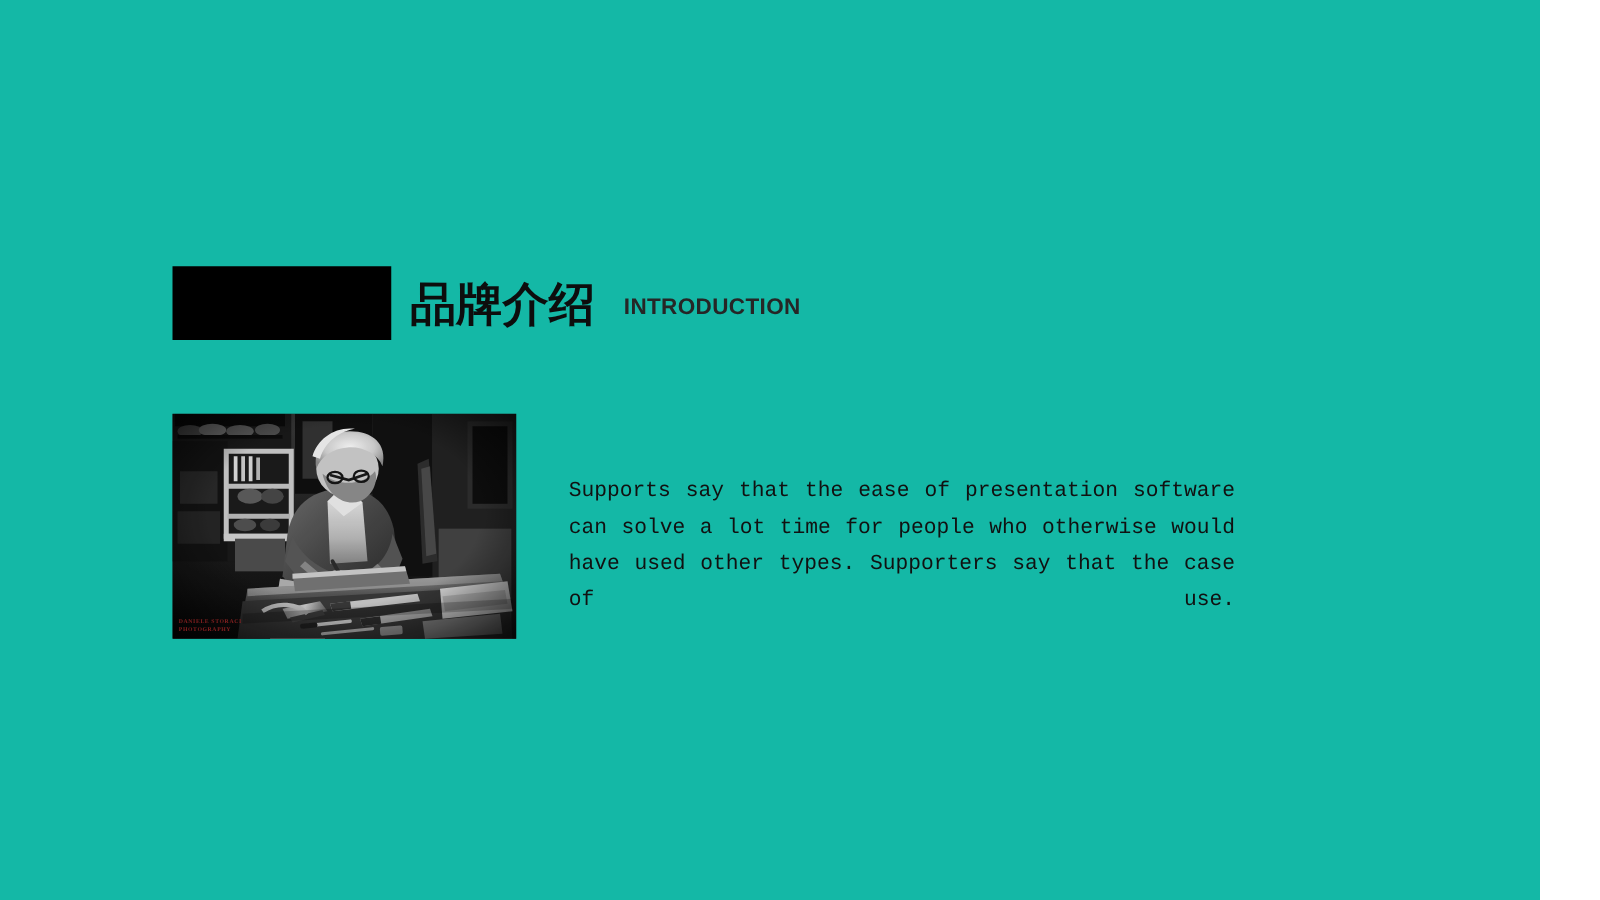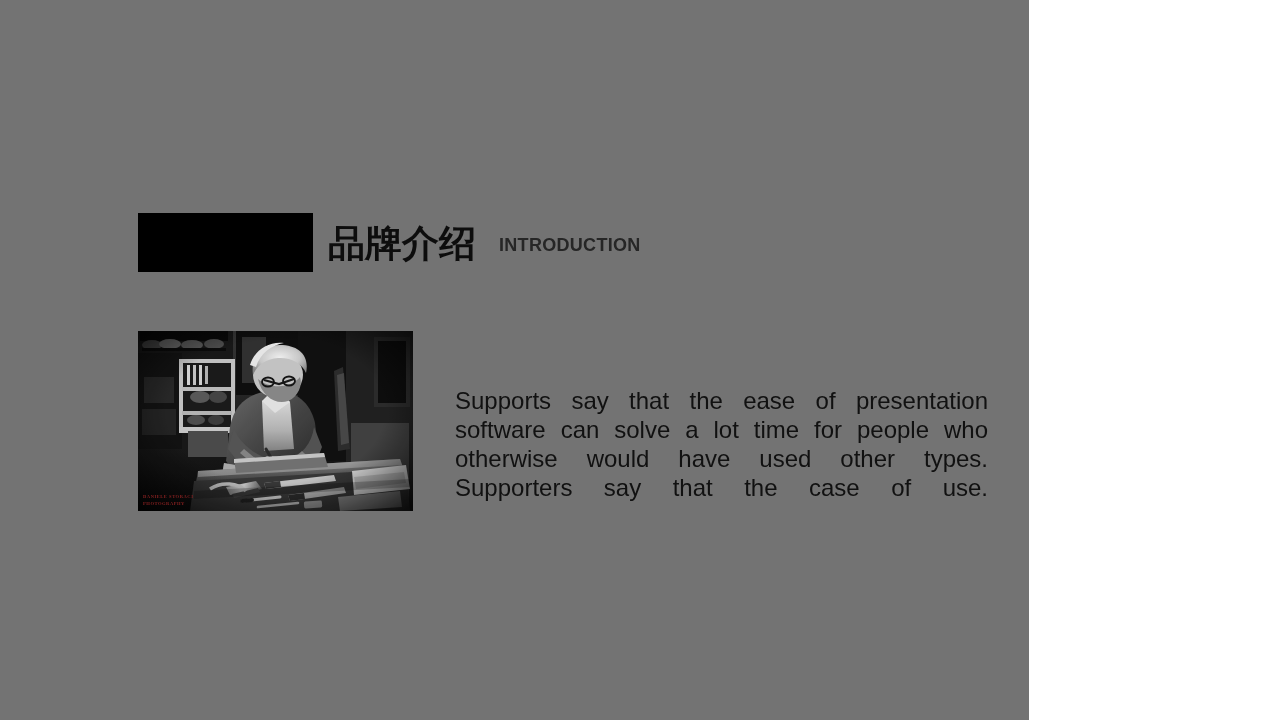--- a/index.html
+++ b/index.html
@@ -13,23 +13,23 @@
     height: 720px;
     overflow: hidden;
     font-family: "Liberation Sans", "DejaVu Sans", sans-serif;
     position: relative;
     -webkit-font-smoothing: antialiased;
   }
 
   .slide {
     position: absolute;
     left: 0; top: 0;
-    width: 1029px;
+    width: 1232px;
     height: 720px;
-    background: #737373;
+    background: #14b8a6;
   }
 
   
   .header {
     position: absolute;
     left: 138px;
     top: 212px;
     height: 60px;
     display: flex;
     align-items: center;
@@ -103,26 +103,26 @@
     pointer-events: none;
   }
   .photo-watermark span { display: block; white-space: nowrap; }
 
   
   .paragraph {
     position: absolute;
     left: 317px;
     top: 31px;
     width: 533px;
-    font-size: 24px;
+    font-size: 17px;
     line-height: 29px;
     color: #111111;
     text-align: justify;
     text-justify: inter-word;
-    font-family: Liberation Sans, sans-serif;
+    font-family: Liberation Mono, monospace;
     font-weight: 400;
   }
   .paragraph::after {
     content: "";
     display: inline-block;
     width: 100%;
   }
 </style>
 </head>
 <body>

